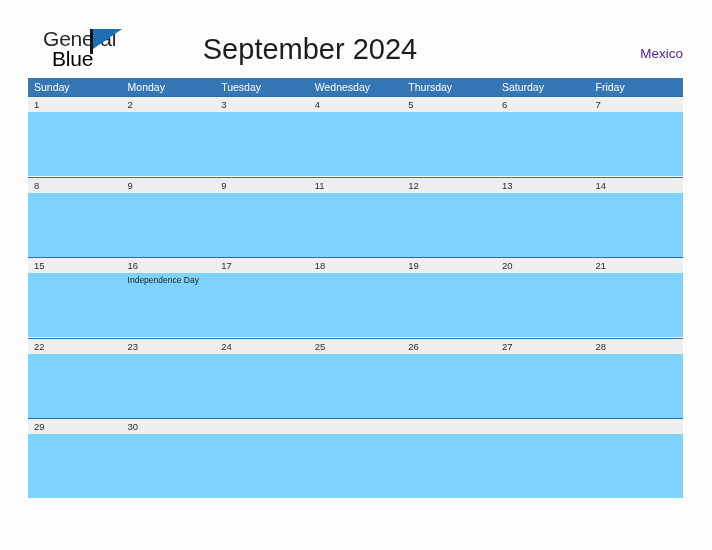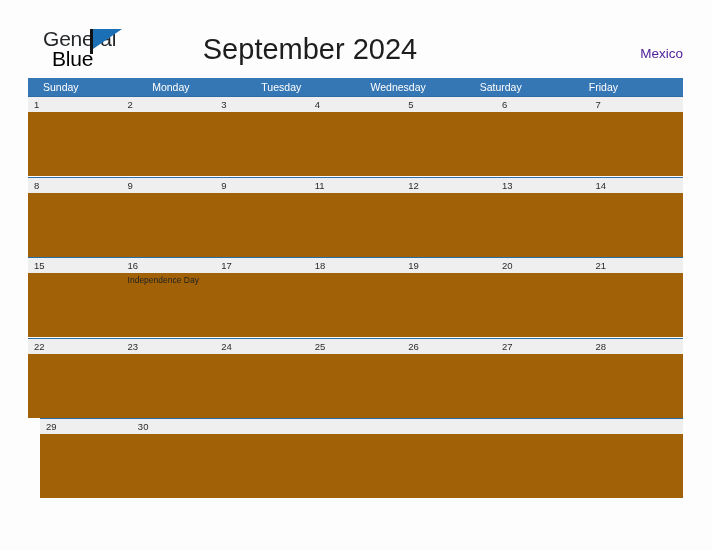--- a/index.html
+++ b/index.html
@@ -109,55 +109,54 @@
   .weekday-row {
     display: flex;
     background: #3576b5;
     height: 18px;
   }
   .weekday-cell {
     flex: 1 1 0;
     color: #ffffff;
     font-size: 10.5px;
     line-height: 18px;
-    padding-left: 15px;
+    padding-left: 6px;
     box-sizing: border-box;
     overflow: hidden;
     white-space: nowrap;
   }
 
   .week-row {
     border-top: 1.6px solid #2c6ca8;
     height: 80.5px;
     box-sizing: border-box;
     position: relative;
   }
   .week-row.last {
     border-bottom: none;
-    margin-left: 12px;
   }
 
   .date-band {
     display: flex;
     background: #efefef;
     height: 15px;
   }
   .date-cell {
     flex: 1 1 0;
     font-size: 9.5px;
     line-height: 15px;
     color: #2b2b2b;
     padding-left: 6px;
     box-sizing: border-box;
     white-space: nowrap;
   }
 
   .event-band {
     display: flex;
-    background: #a16207;
+    background: #7dd3fc;
     height: 64px;
   }
   .event-cell {
     flex: 1 1 0;
     box-sizing: border-box;
     padding: 2px 4px 0 6px;
     overflow: hidden;
   }
   .event-text {
     font-size: 8.5px;
@@ -186,20 +185,21 @@
 
 </div>
 
 <div class="calendar">
 
   <div class="weekday-row">
     <div class="weekday-cell">Sunday</div>
     <div class="weekday-cell">Monday</div>
     <div class="weekday-cell">Tuesday</div>
     <div class="weekday-cell">Wednesday</div>
+    <div class="weekday-cell">Thursday</div>
     <div class="weekday-cell">Saturday</div>
     <div class="weekday-cell">Friday</div>
   </div>
 
   <div class="week-row">
     <div class="date-band">
       <div class="date-cell">1</div>
       <div class="date-cell">2</div>
       <div class="date-cell">3</div>
       <div class="date-cell">4</div>

